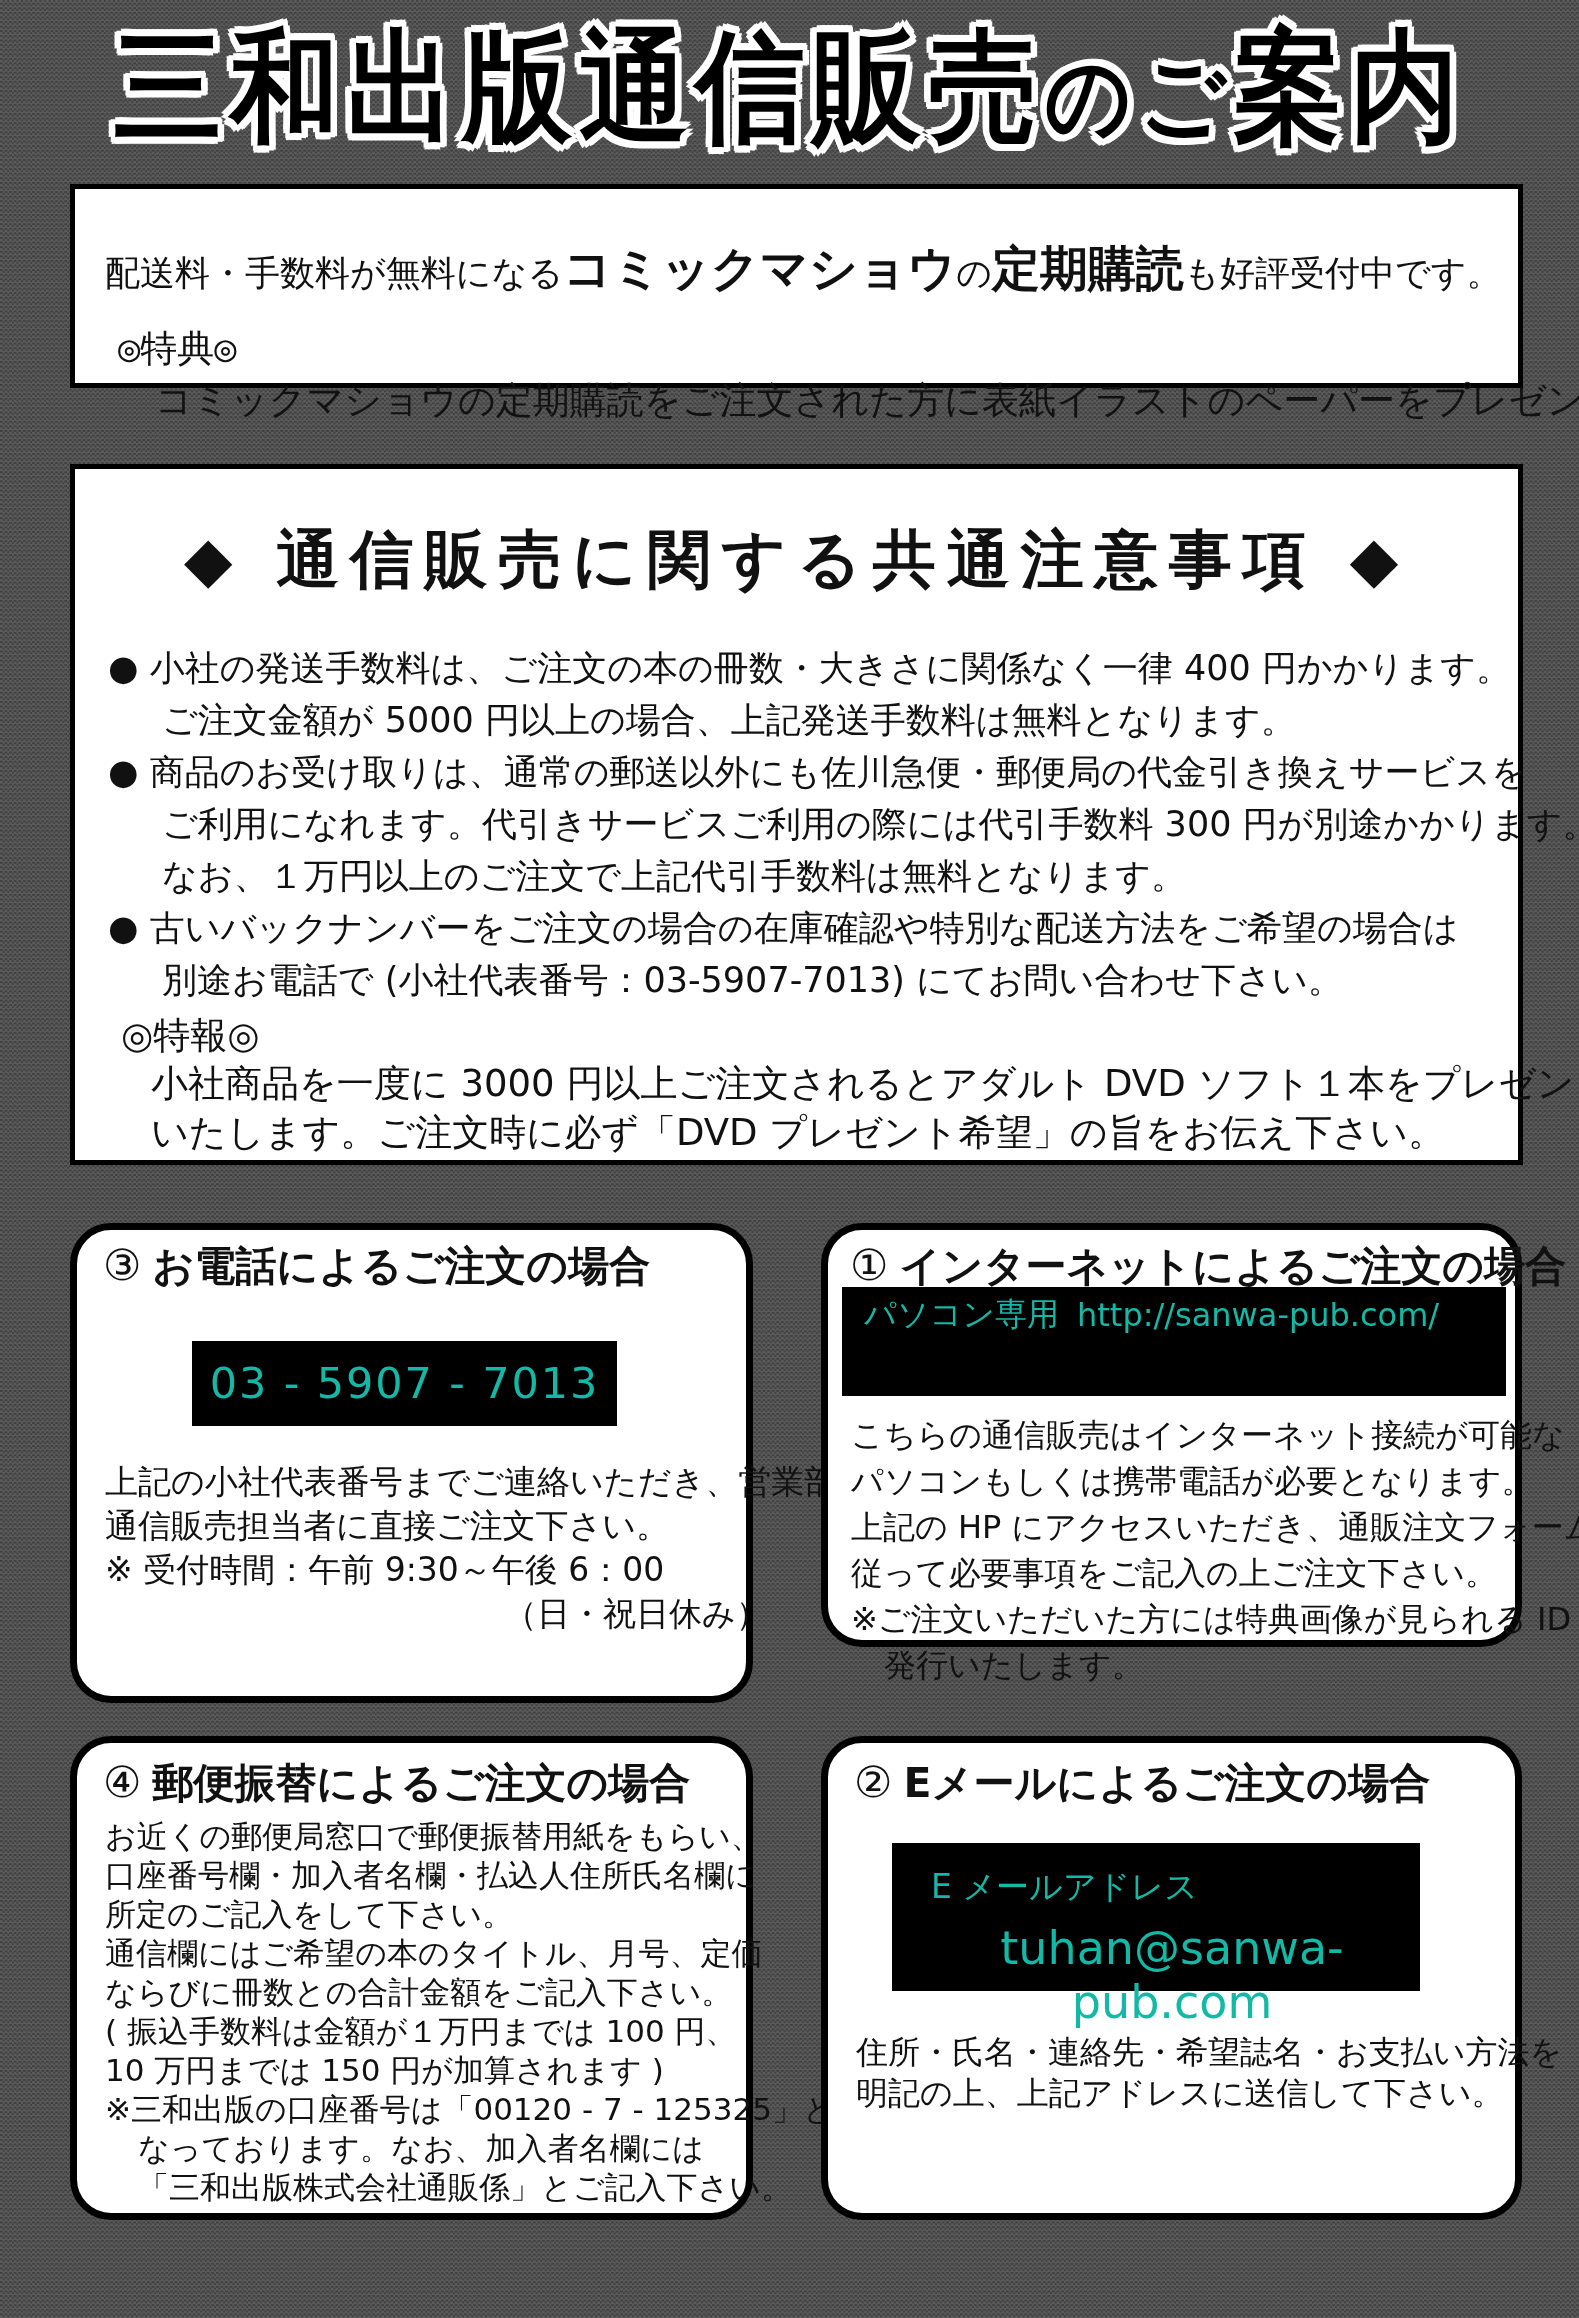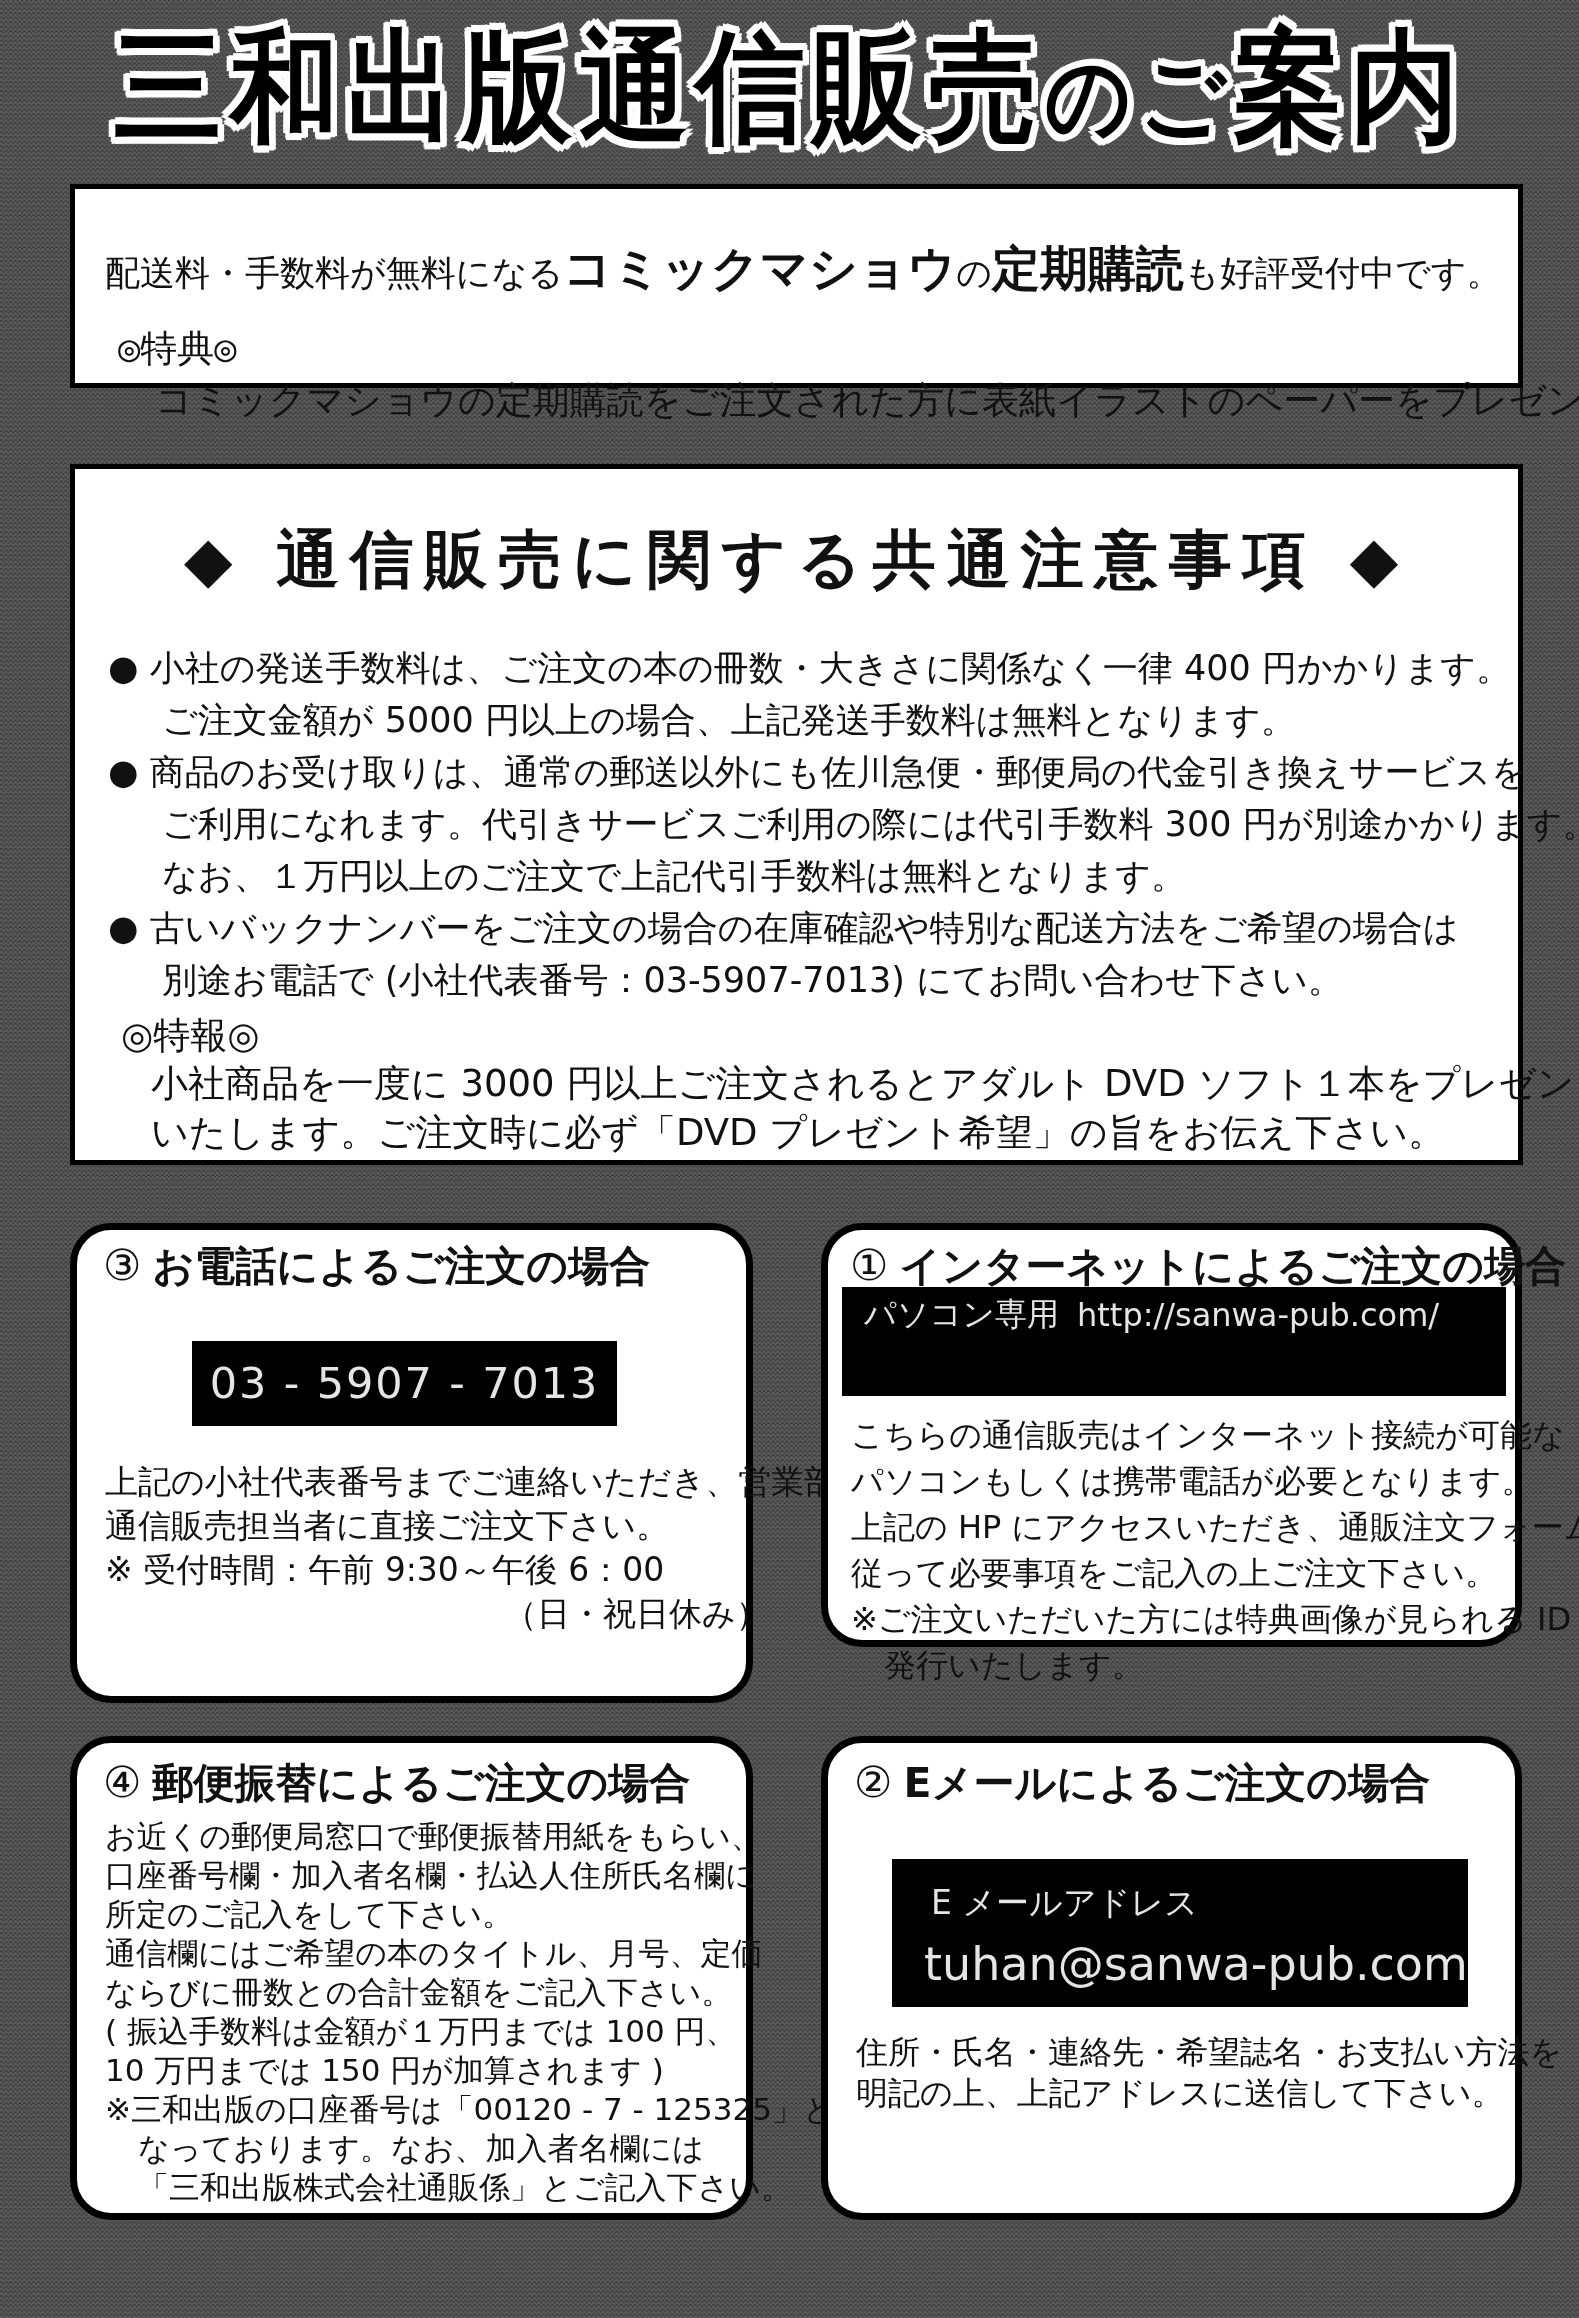--- a/index.html
+++ b/index.html
@@ -30,21 +30,21 @@
   .sub-line .hl{font-size:48px;font-weight:bold;}
   .label40{font-size:37px;}
   
   .notice-head{width:100%;text-align:center;font-size:63px;font-weight:bold;letter-spacing:11px;}
   .n-line{font-size:35px;line-height:52px;white-space:nowrap;}
   .n-line.cont{padding-left:54px;}
   .sp-line{font-size:37px;line-height:49px;white-space:nowrap;}
   
   .box-head{font-size:41px;font-weight:bold;white-space:nowrap;}
   .box-head .num{font-weight:normal;font-size:43px;margin-right:11px;}
-  .blackbox{position:absolute;background:#000;color:#e5e5e5;box-sizing:border-box;}
+  .blackbox{position:absolute;background:#000;color:#14b8a6;box-sizing:border-box;}
   .phone-num{font-size:43px;line-height:85px;text-align:center;letter-spacing:1.9px;}
   .url-row{display:flex;align-items:center;height:55px;padding-left:22px;font-size:32px;}
   .url-row .u-label{width:213px;}
   .body-txt div{white-space:nowrap;}
   .b36 div{font-size:33px;line-height:44px;}
   .b34 div{font-size:32px;line-height:46px;}
   .b33 div{font-size:31px;line-height:39px;}
   .b34s div{font-size:32px;line-height:41px;}
   .ind{padding-left:33px;}
   .ind-last{padding-left:399px;}
@@ -134,21 +134,21 @@
       <div>※三和出版の口座番号は「00120 - 7 - 125325」と</div>
       <div class="ind">なっております。なお、加入者名欄には</div>
       <div class="ind">「三和出版株式会社通販係」とご記入下さい。</div>
     </div>
   </div>
 
   <div class="rpanel" style="left:821px;top:1736px;width:701px;height:484px;">
     <div class="abs box-head" style="left:26px;top:13px;">
       <span class="num">②</span><span>Eメールによるご注文の場合</span>
     </div>
-    <div class="blackbox" style="left:64px;top:116px;width:576px;height:148px;text-align:center;">
+    <div class="blackbox" style="left:64px;top:100px;width:528px;height:148px;text-align:center;">
       <div class="email-label">E メールアドレス</div>
       <div class="email-addr">tuhan@sanwa-pub.com</div>
     </div>
     <div class="abs body-txt b34s" style="left:28px;top:289px;">
       <div>住所・氏名・連絡先・希望誌名・お支払い方法を</div>
       <div>明記の上、上記アドレスに送信して下さい。</div>
     </div>
   </div>
 
 </div>

